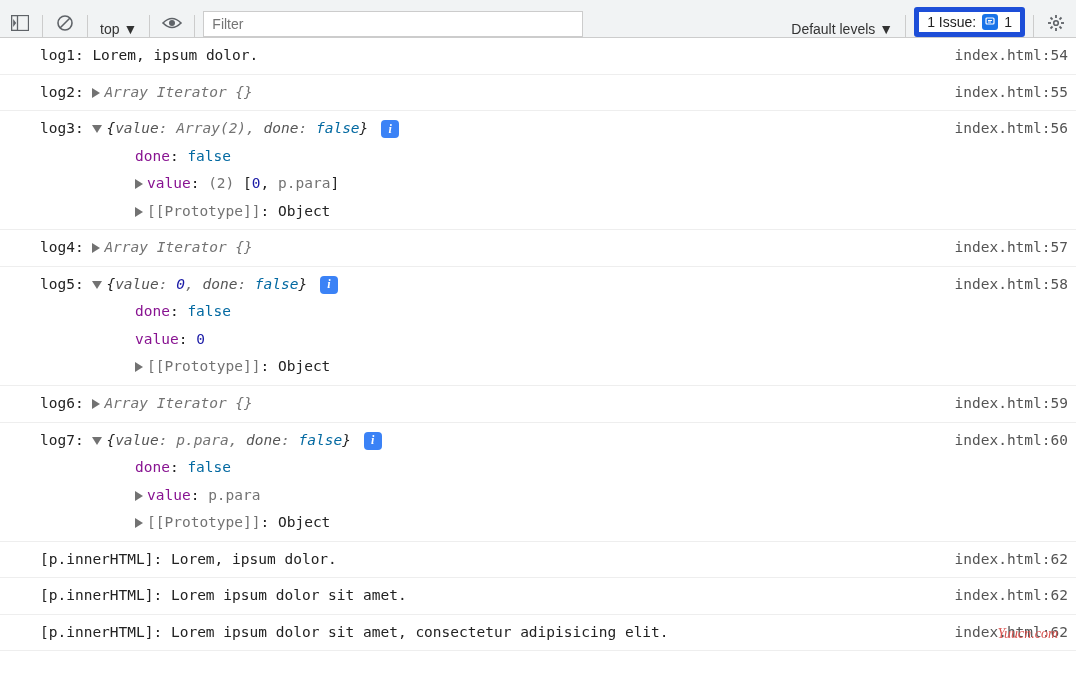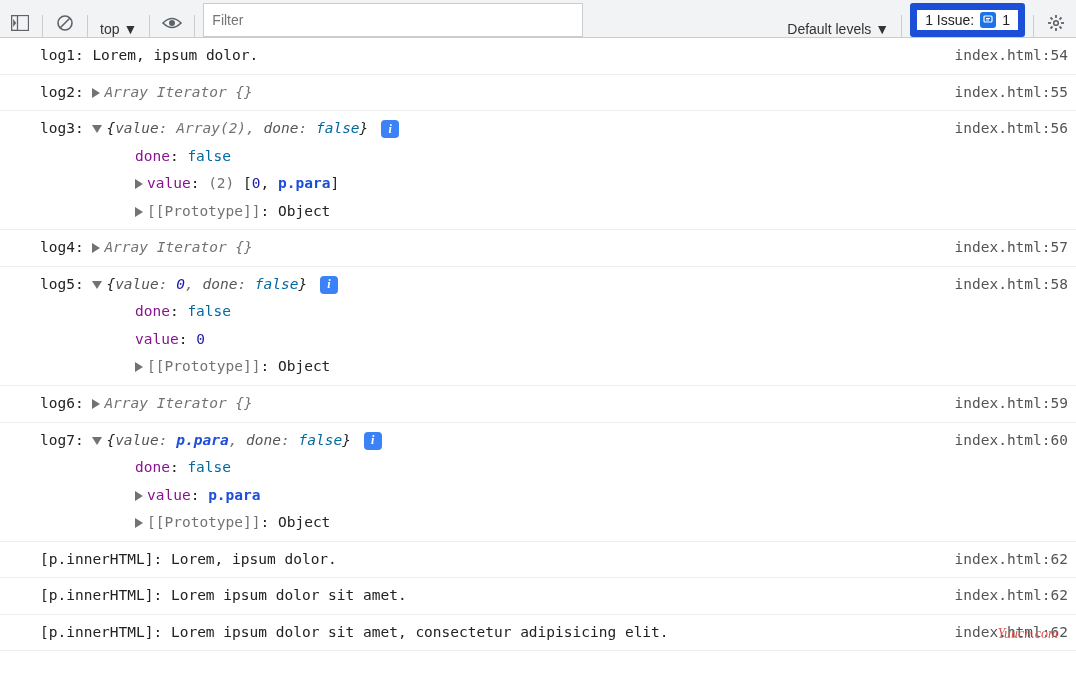--- a/index.html
+++ b/index.html
@@ -1,39 +1,39 @@
 <!DOCTYPE html>
 <html><head>
 <meta charset="utf-8">
 <style>
 * { box-sizing: border-box; margin: 0; padding: 0; }
 body { font-family: Menlo, Consolas, monospace; font-size: 14.5px; background: #fff; color: #222; width: 1076px; }
 .toolbar { display: flex; align-items: flex-end; height: 38px; border-bottom: 1px solid #ccc; background: #f1f3f4; padding: 0 6px; gap: 2px; }
 .toolbar .sep { width: 1px; height: 22px; background: #ccc; margin: 0 6px; }
 .tb-btn { display: flex; align-items: center; justify-content: center; width: 28px; height: 28px; border-radius: 3px; cursor: pointer; color: #5f6368; }
 .drop { display: flex; align-items: center; font-family: -apple-system, "Segoe UI", sans-serif; font-size: 14px; color: #333; cursor: pointer; padding: 0 4px; gap: 4px; }
-.filter-input { flex: 0 0 380px; height: 26px; border: 1px solid #ccc; background: #fff; padding: 16px 8px; font-family: -apple-system, sans-serif; font-size: 14px; color: #555; }
+.filter-input { flex: 0 0 380px; height: 26px; border: 1px solid #ccc; background: #fff; padding: 8px 8px; font-family: -apple-system, sans-serif; font-size: 14px; color: #555; }
 .spacer { flex: 1; }
-.issue-badge { display: flex; align-items: center; gap: 6px; font-family: -apple-system, sans-serif; font-size: 14px; background: #fff; border: 7px solid #1d4ed8; border-radius: 3px; padding: 2px 8px; cursor: pointer; }
+.issue-badge { display: flex; align-items: center; gap: 6px; font-family: -apple-system, sans-serif; font-size: 14px; background: #fff; border: 5px solid #1d4ed8; border-radius: 3px; padding: 2px 8px; cursor: pointer; }
 .issue-icon { width: 16px; height: 16px; background: #1a73e8; border-radius: 3px; display: flex; align-items: center; justify-content: center; color: #fff; font-size: 11px; }
 
 .log-row { display: flex; align-items: flex-start; border-bottom: 1px solid #eee; padding: 4px 8px 4px 40px; line-height: 1.9; }
 .log-body { flex: 1; min-width: 0; }
 .log-src { color: #545454; cursor: pointer; white-space: nowrap; padding-left: 10px; }
 .tri { display: inline-block; width: 0; height: 0; vertical-align: middle; margin-right: 4px; cursor: pointer; }
 .tri-right { border-left: 8px solid #727272; border-top: 5px solid transparent; border-bottom: 5px solid transparent; }
 .tri-down { border-top: 8px solid #727272; border-left: 5px solid transparent; border-right: 5px solid transparent; }
 .info-badge { display: inline-flex; width: 18px; height: 18px; background: #3b82f6; color: #fff; border-radius: 4px; align-items: center; justify-content: center; font-family: Georgia, serif; font-style: italic; font-weight: bold; font-size: 12px; margin-left: 4px; vertical-align: middle; cursor: pointer; }
 .italic { font-style: italic; }
 .gray { color: #737373; }
 .key { color: #881391; }
 .key-i { color: #565656; font-style: italic; }
 .num { color: #1a1aa6; }
 .bool { color: #0369a1; }
-.elem { color: #1d4ed8; font-weight: bold; }
+.elem { color: #737373; }
 .plain { color: #222; }
 .indent { padding-left: 95px; }
 .watermark { position: absolute; right: 18px; top: 626px; font-family: Georgia, serif; font-style: italic; font-size: 14px; color: #d9534f; pointer-events: none; }
 </style>
 </head>
 <body>
 
 <div class="toolbar">
   <div class="tb-btn">
     <svg width="18" height="16" viewBox="0 0 18 16">

